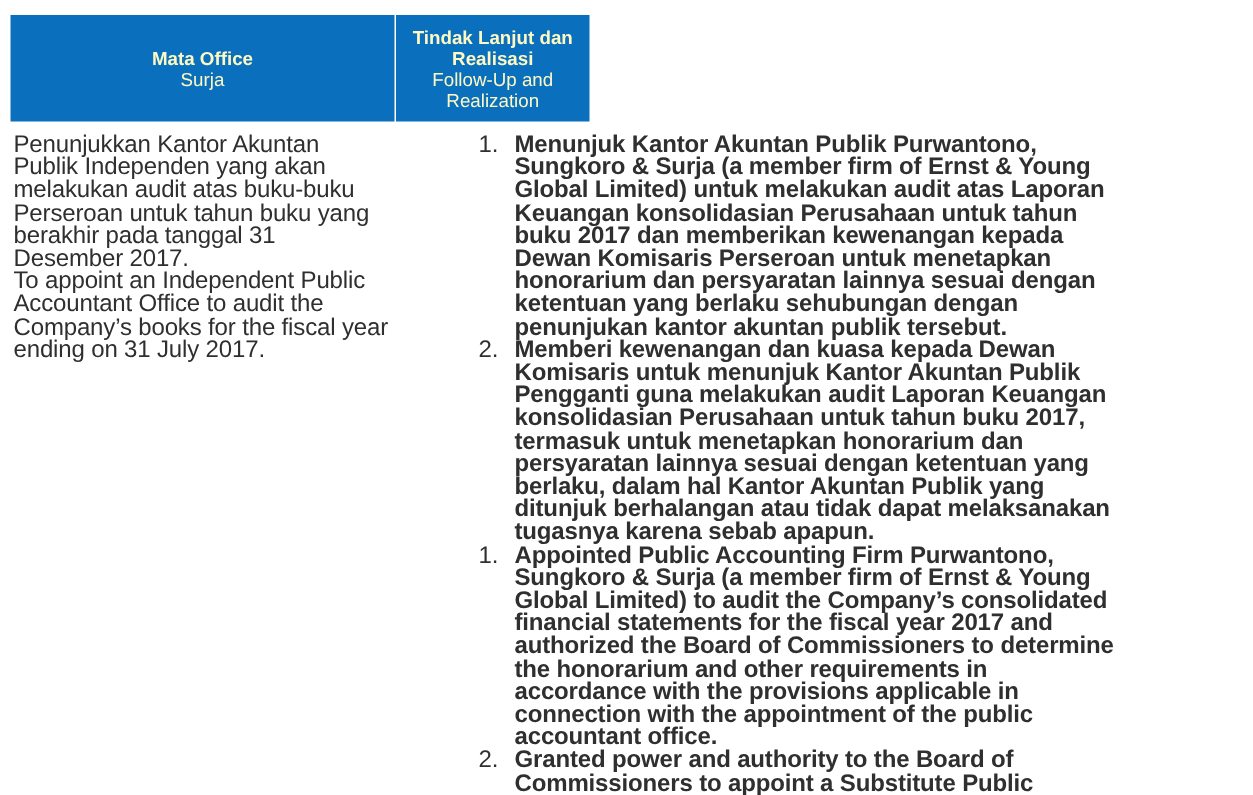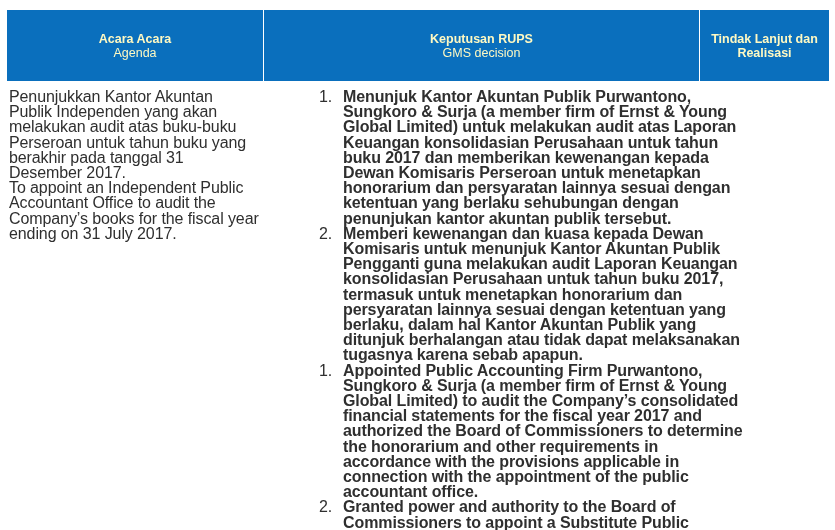--- a/index.html
+++ b/index.html
@@ -23,29 +23,26 @@
   li .num { width: 24px; flex: none; }
   li .txt { flex: 1; font-weight: bold; }
   .p { margin: 0; }
 </style>
 </head>
 <body>
 
 <div class="table">
   <div class="hdr">
     <div class="hcell hc1">
-      <span class="b">Acara Acara</span>
-      <span>Agenda</span>
-    </div>
-    <div class="hcell hc2">
-      <span class="b">Keputusan RUPS</span>
-      <span>GMS decision</span>
+      <span class="b">Mata Office</span>
+      <span>Surja</span>
     </div>
     <div class="hcell hc3">
       <span class="b" style="padding:0 4px">Tindak Lanjut dan Realisasi</span>
+      <span style="padding:0 10px">Follow-Up and Realization</span>
     </div>
   </div>
 
   <div class="row">
     <div class="c1">
       <p class="p">Penunjukkan Kantor Akuntan Publik Independen yang akan melakukan audit atas buku-buku Perseroan untuk tahun buku yang berakhir pada tanggal 31 Desember 2017.</p>
       <p class="p">To appoint an Independent Public Accountant Office to audit the Company’s books for the fiscal year ending on 31 July 2017.</p>
     </div>
     <div class="c2">
       <ol>

